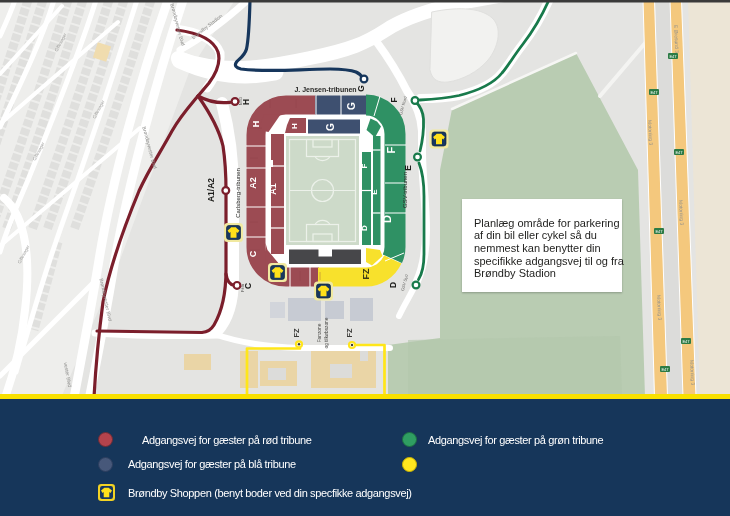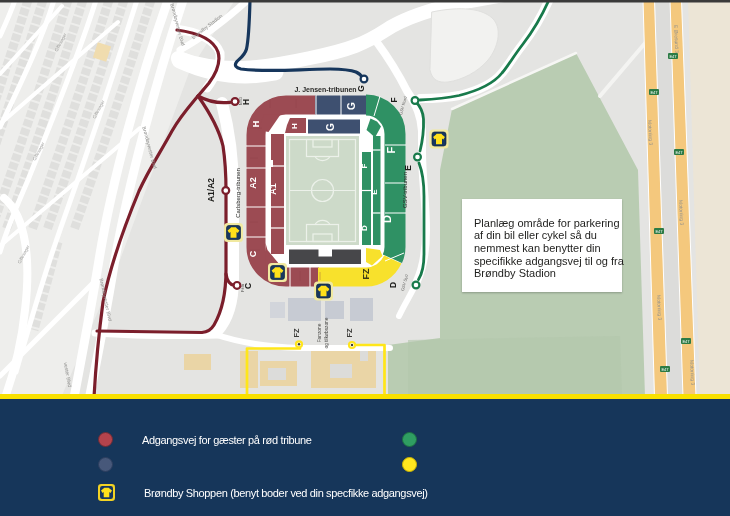--- a/index.html
+++ b/index.html
@@ -383,25 +383,27 @@
 <div style="position:absolute;left:474px;top:216.5px;font-size:11px;line-height:12.7px;color:#1e1e1c;white-space:nowrap;">Planlæg område for parkering<br>af din bil eller cykel så du<br>nemmest kan benytter din<br>specifikke adgangsvej til og fra<br>Brøndby Stadion</div>
 
 <div style="position:absolute;left:0;top:393.5px;width:730px;height:5.5px;background:#f8e000;"></div>
 
 <div style="position:absolute;left:0;top:399px;width:730px;height:117px;background:#16365a;"></div>
 
 <div style="position:absolute;left:97.5px;top:431.5px;width:13px;height:13px;border-radius:50%;background:#b5434c;border:1px solid #6d2c36;"></div>
 <div style="position:absolute;left:128px;top:434px;font-size:11px;letter-spacing:-0.35px;color:#fff;margin-left:14px;">Adgangsvej for gæster på rød tribune</div>
 
 <div style="position:absolute;left:97.5px;top:456.5px;width:13px;height:13px;border-radius:50%;background:#47587a;border:1px solid #2c3e5e;"></div>
+<div style="position:absolute;left:128px;top:457.5px;font-size:11px;letter-spacing:-0.35px;color:#fff;">Adgangsvej for gæster på blå tribune</div>
 
 <div style="position:absolute;left:402px;top:431.5px;width:13px;height:13px;border-radius:50%;background:#2f9e62;border:1px solid #1e6f42;"></div>
+<div style="position:absolute;left:428px;top:434px;font-size:11px;letter-spacing:-0.35px;color:#fff;">Adgangsvej for gæster på grøn tribune</div>
 
 <div style="position:absolute;left:402px;top:456.5px;width:13px;height:13px;border-radius:50%;background:#ffe71f;border:1px solid #cdb500;"></div>
 
 <svg style="position:absolute;left:97px;top:483px;" width="19" height="19" viewBox="-9.5 -9.5 19 19">
       <rect x="-8.5" y="-8.5" width="17" height="17" rx="3.2" fill="#f3d324"></rect>
       <rect x="-6.5" y="-6.5" width="13" height="13" rx="2.2" fill="#17375f"></rect>
       <path d="M-2.2,-4.8 L2.2,-4.8 L3,-4 L5.5,-1.9 L4,0.4 L2.8,-0.5 L2.8,4.8 L-2.8,4.8 L-2.8,-0.5 L-4,0.4 L-5.5,-1.9 L-3,-4 Z" fill="#ffe01a"></path>
     </svg>
 
-<div style="position:absolute;left:128px;top:487px;font-size:11px;letter-spacing:-0.35px;color:#fff;margin-left:16px;">Brøndby Shoppen (benyt boder ved din specfikke adgangsvej)</div>
+<div style="position:absolute;left:128px;top:487px;font-size:11px;letter-spacing:-0.35px;color:#fff;">Brøndby Shoppen (benyt boder ved din specfikke adgangsvej)</div>
 </div>
 
 </body></html>

